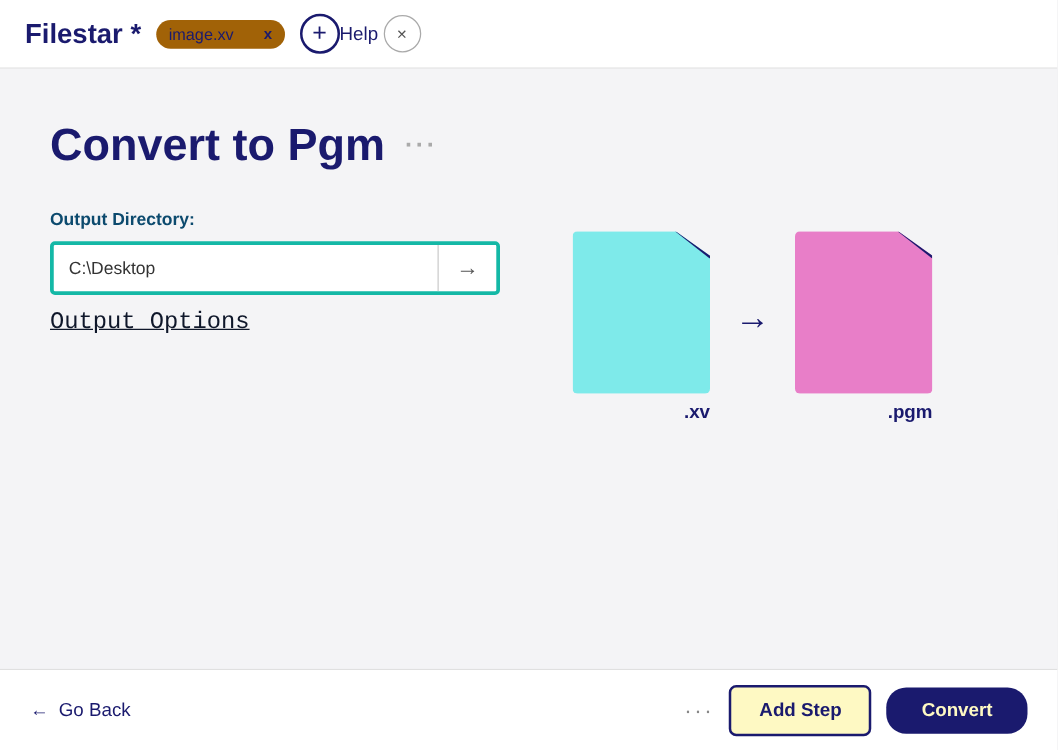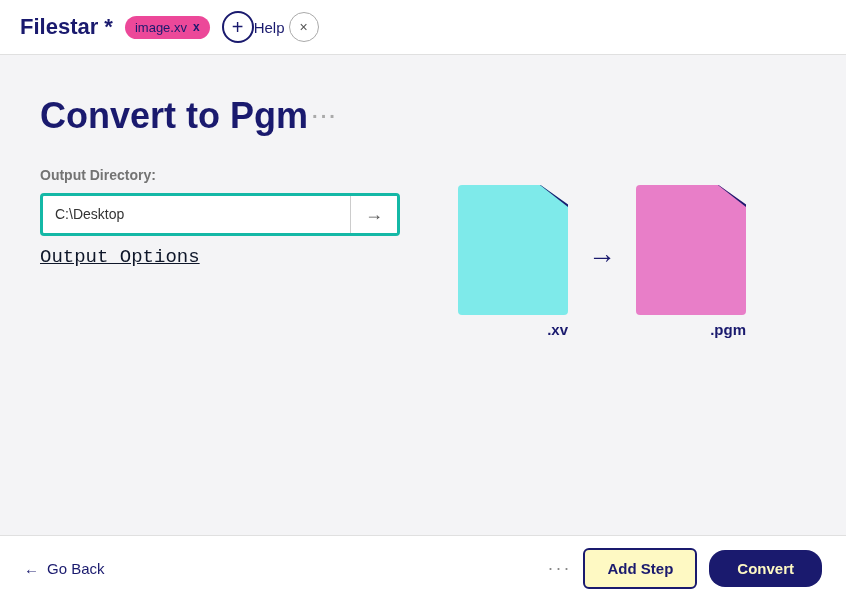--- a/index.html
+++ b/index.html
@@ -28,28 +28,28 @@
       display: flex;
       align-items: center;
       gap: 12px;
     }
     .app-title {
       font-size: 22px;
       font-weight: 700;
       color: #1a1a6e;
     }
     .file-tag {
-      background: #ec4899;
+      background: #a16207;
       border-radius: 20px;
       padding: 4px 10px;
       font-size: 13px;
       color: #1a1a6e;
       display: flex;
       align-items: center;
-      gap: 6px;
+      gap: 24px;
     }
     .file-tag-close {
       cursor: pointer;
       font-size: 12px;
       color: #1a1a6e;
       font-weight: bold;
     }
     .add-file-btn {
       width: 32px;
       height: 32px;
@@ -98,38 +98,38 @@
       flex-direction: column;
       position: relative;
     }
     .page-title {
       font-size: 36px;
       font-weight: 700;
       color: #1a1a6e;
       margin-bottom: 30px;
       display: flex;
       align-items: center;
-      gap: 4px;
+      gap: 16px;
     }
     .title-dots {
       font-size: 20px;
       color: #aaa;
       letter-spacing: 2px;
     }
 
     .form-section {
       display: flex;
       flex-direction: column;
       gap: 10px;
       max-width: 360px;
     }
     .output-label {
       font-size: 14px;
       font-weight: 600;
-      color: #737373;
+      color: #0c4a6e;
     }
     .directory-input-row {
       display: flex;
       align-items: flex-start;
       background: white;
       border: 3px solid #14b8a6;
       border-radius: 4px;
       overflow: hidden;
     }
     .directory-input {

